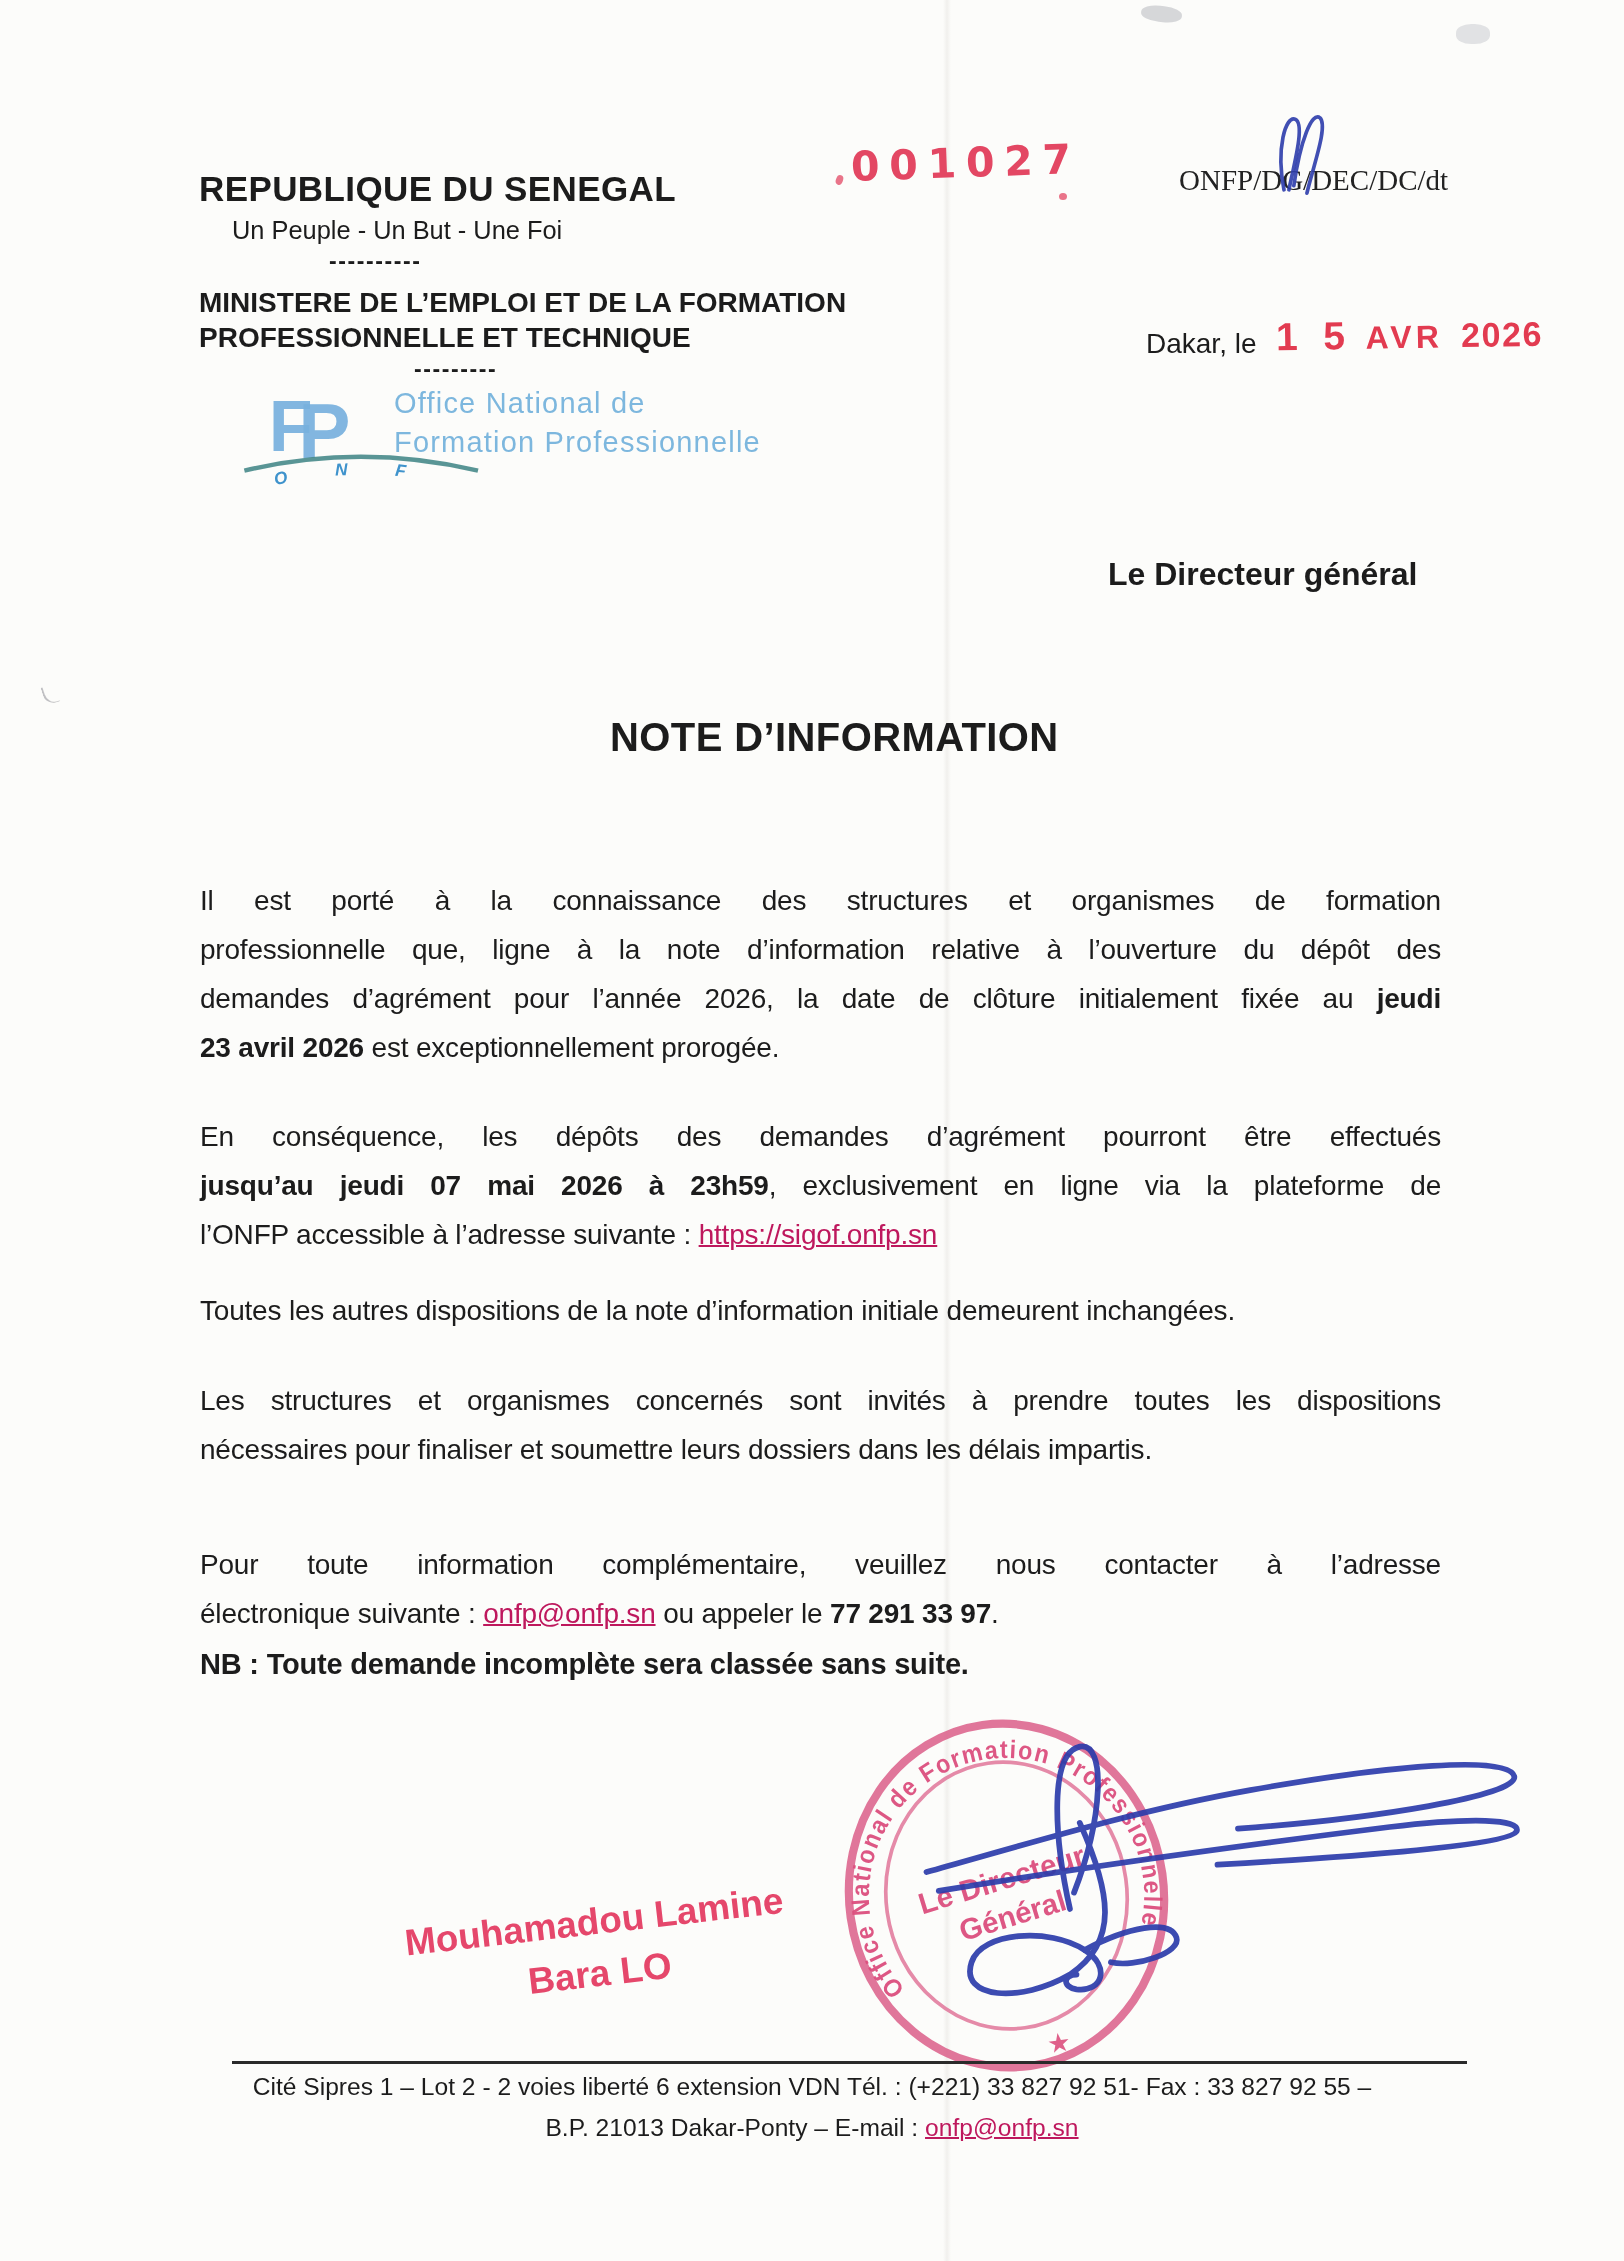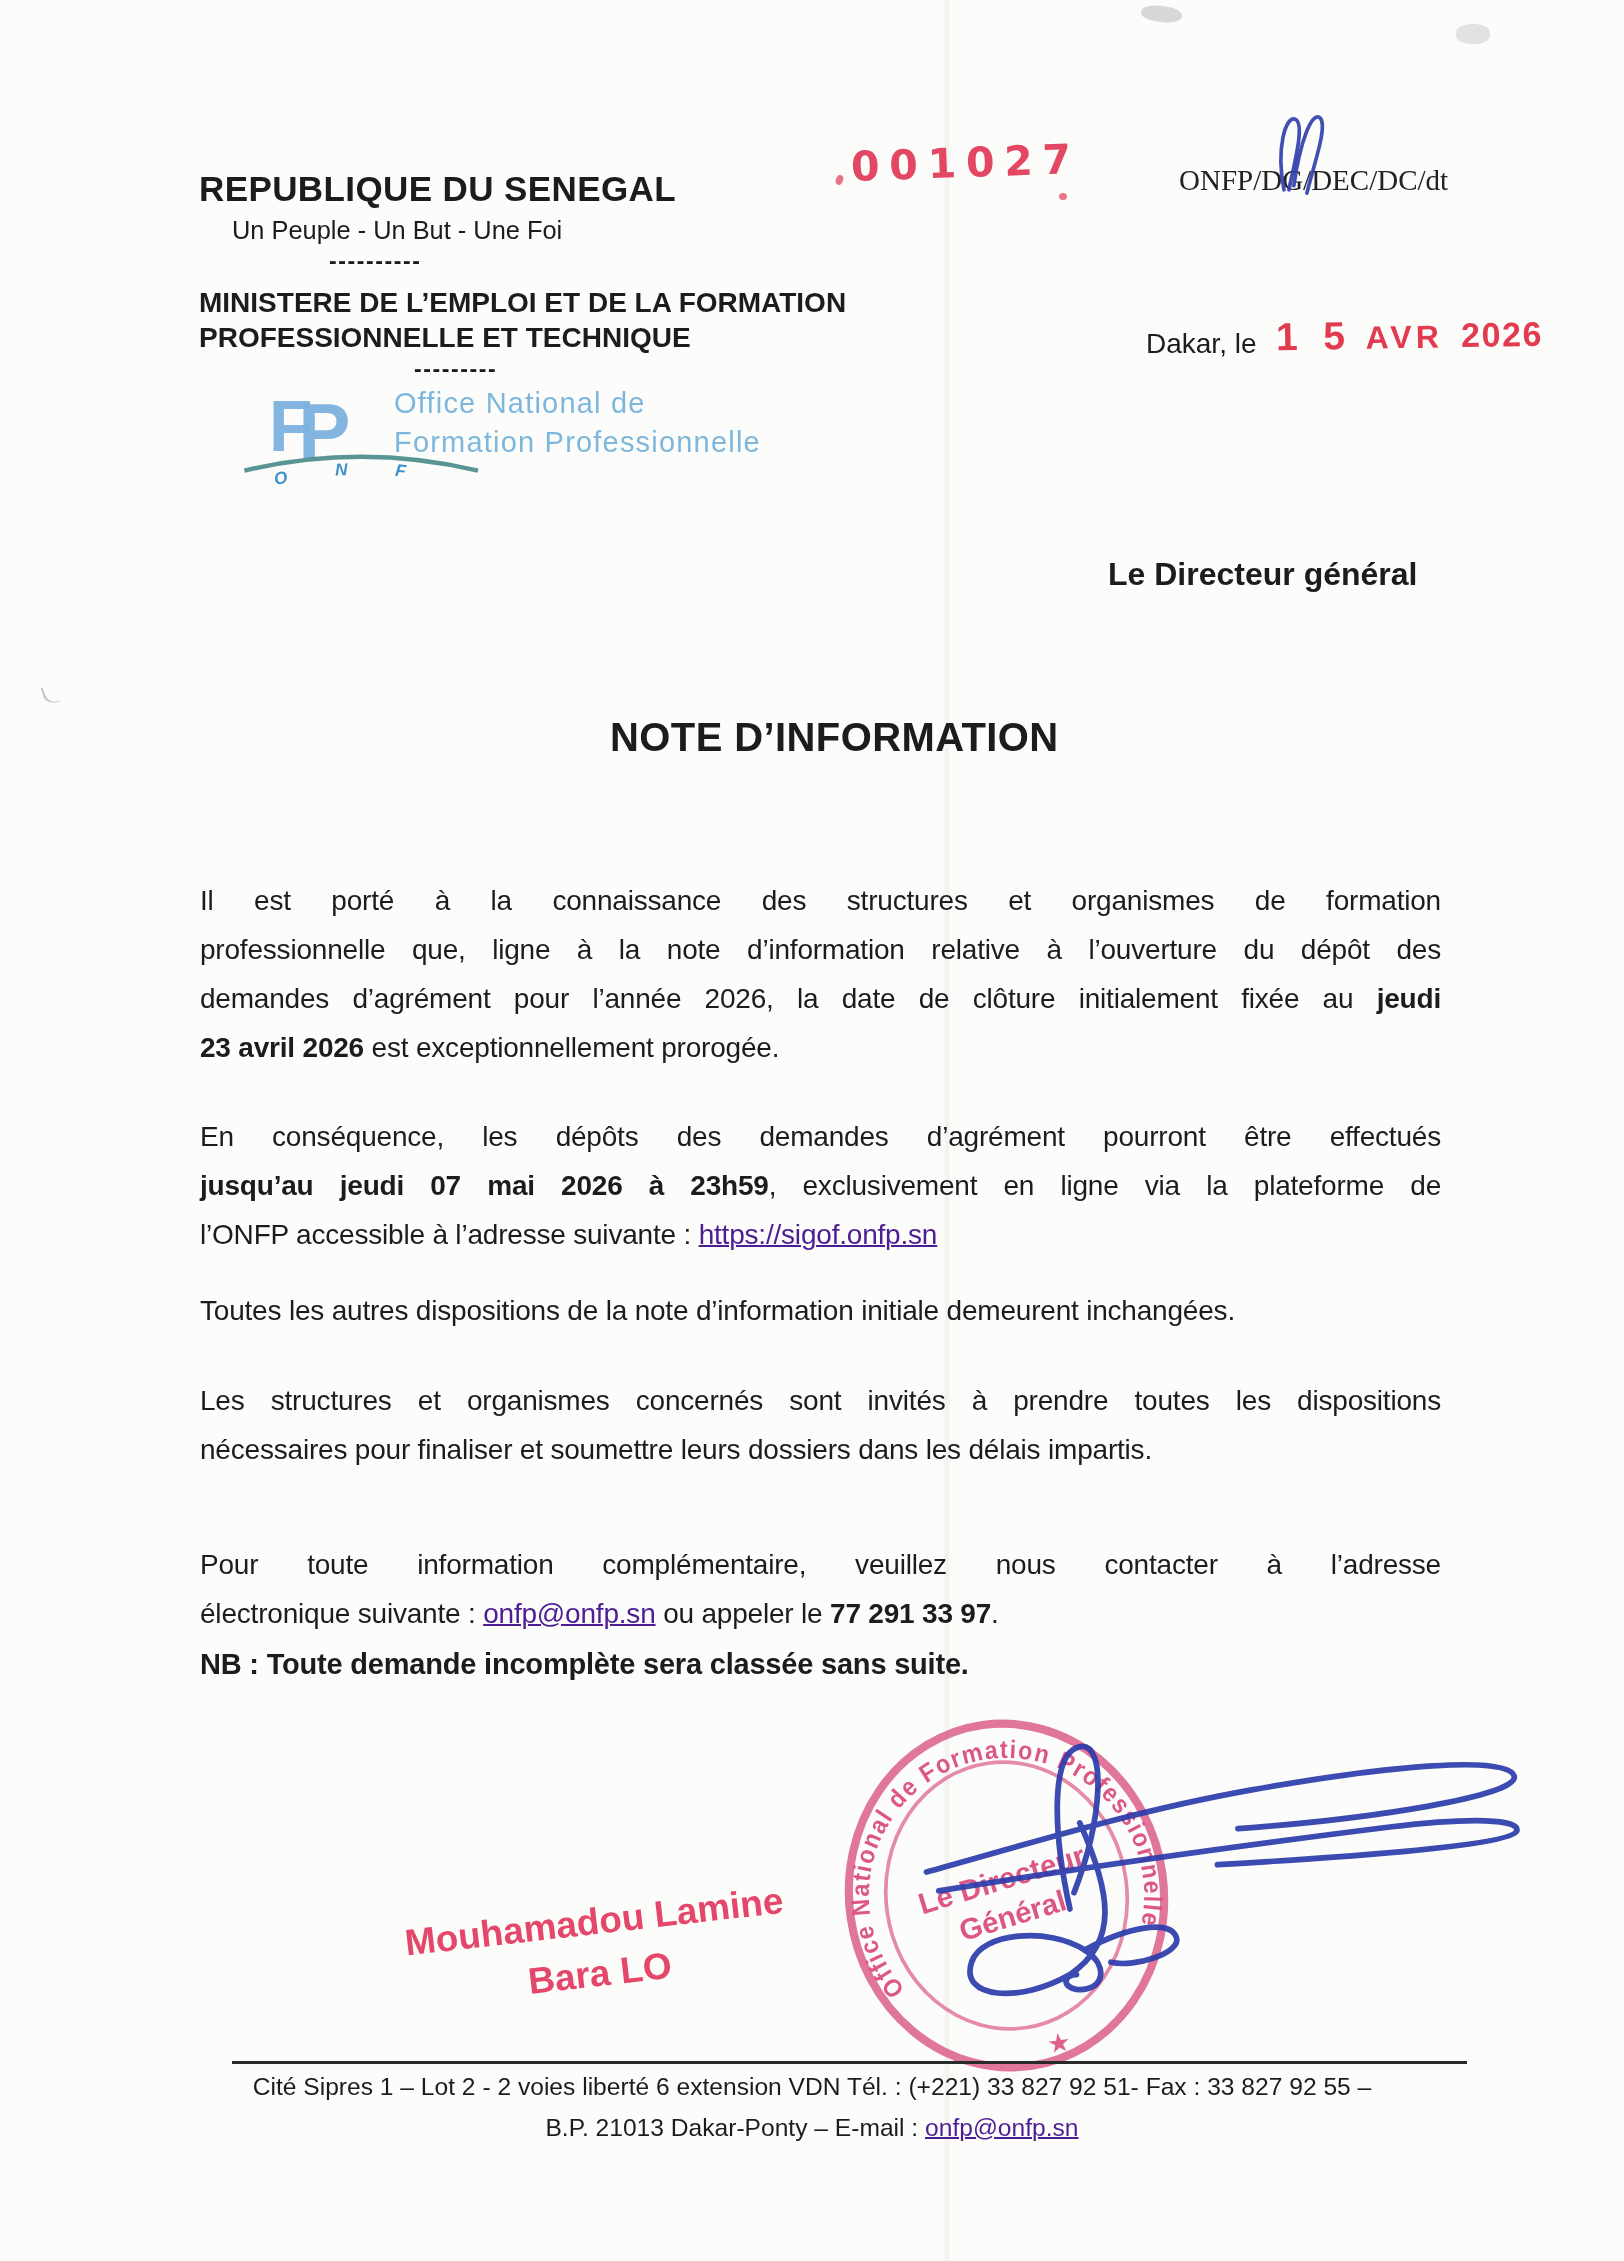--- a/index.html
+++ b/index.html
@@ -49,21 +49,21 @@
   .doc-title{position:absolute;left:610px;top:715px;font-size:40px;font-weight:bold;
              letter-spacing:0.4px;}
 
   
   .para{position:absolute;left:200px;width:1241px;font-size:28px;line-height:49px;letter-spacing:-0.2px;}
   .para.p1{top:876px;} .para.p2{top:1112px;} .para.p3{top:1286px;}
   .para.p4{top:1376px;} .para.p5{top:1540px;} .para.nb{top:1640px;font-size:29px;}
   .tl{white-space:nowrap;}
   .tl.jl{white-space:normal;text-align:justify;text-align-last:justify;}
   .b{font-weight:bold;}
-  .lnk{color:#4c1d95;text-decoration:underline;text-decoration-thickness:1.6px;text-align:right;}
+  .lnk{color:#be185d;text-decoration:underline;text-decoration-thickness:1.6px;text-align:right;}
 
   
   .seal-svg{position:absolute;left:826px;top:1707px;transform:rotate(-8deg);}
   .sig-svg{position:absolute;left:865px;top:1704px;}
   .signer{position:absolute;left:392px;top:1896px;width:410px;text-align:center;
           color:#e5476b;font-weight:bold;font-size:37px;line-height:52px;transform:rotate(-6.5deg);}
 
   
   .foot-rule{position:absolute;left:232px;top:2061px;width:1235px;height:3.3px;background:#2a2a2a;}
   .foot{position:absolute;left:193px;width:1238px;text-align:center;font-size:24.6px;white-space:nowrap;}

